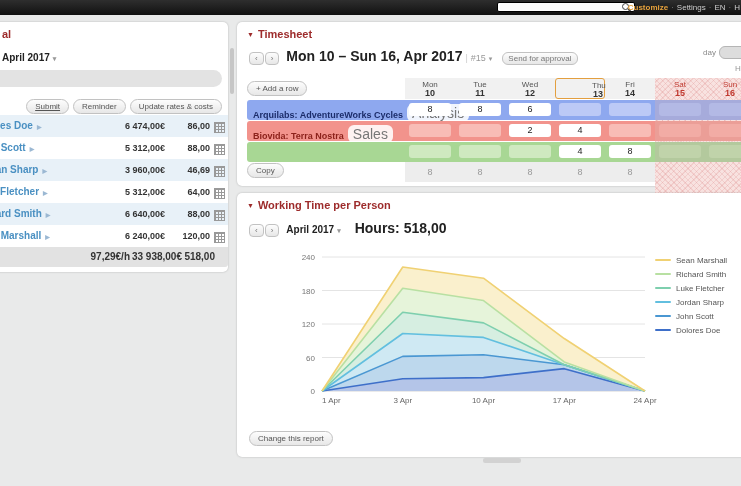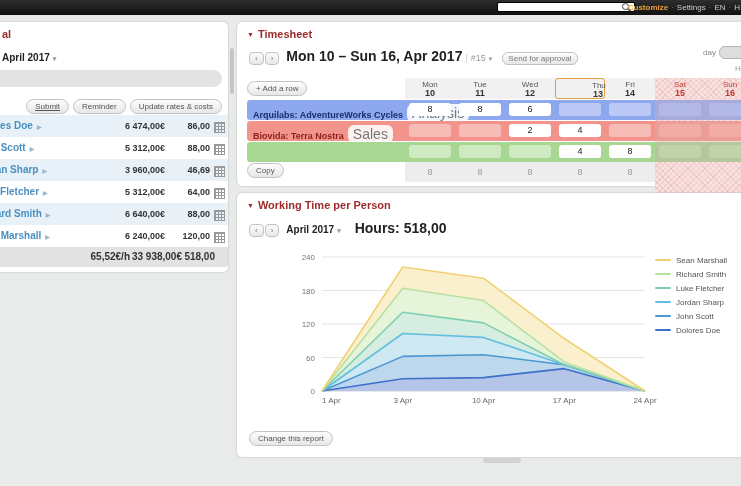--- a/index.html
+++ b/index.html
@@ -146,21 +146,21 @@
         <span class="gridico"></span>
       </div>
       <div class="prow">
         <span class="pname">Sean Marshall<span class="parr">▶</span></span>
         <span class="pamount">6 240,00€</span>
         <span class="phours">120,00</span>
         <span class="gridico"></span>
       </div>
     </div>
   <div id="ltotals" class="abs">
-    <span style="right:98px">65,52€/h</span>
+    <span style="right:98px">97,29€/h</span>
     <span style="right:46px">33 938,00€</span>
     <span style="right:13px">518,00</span>
   </div>
 </div>
 <div id="vscroll" class="abs"></div>
 
 <div id="ts-card" class="abs card">
   <div id="ts-head" class="abs sec-title">
     <span class="tri">▼</span><span>Timesheet</span>
   </div>

